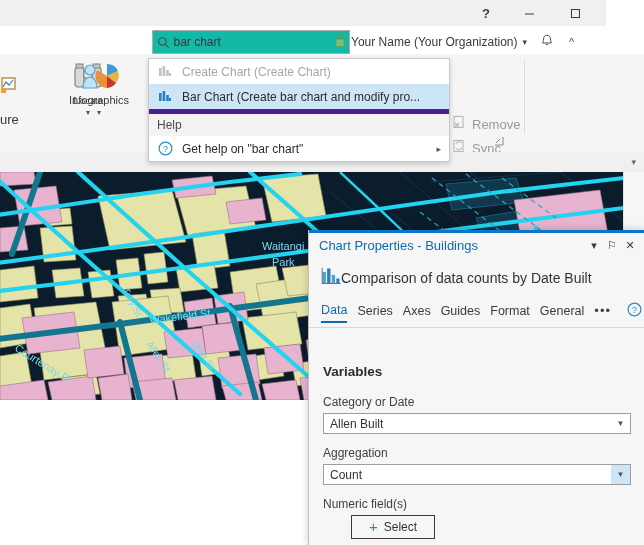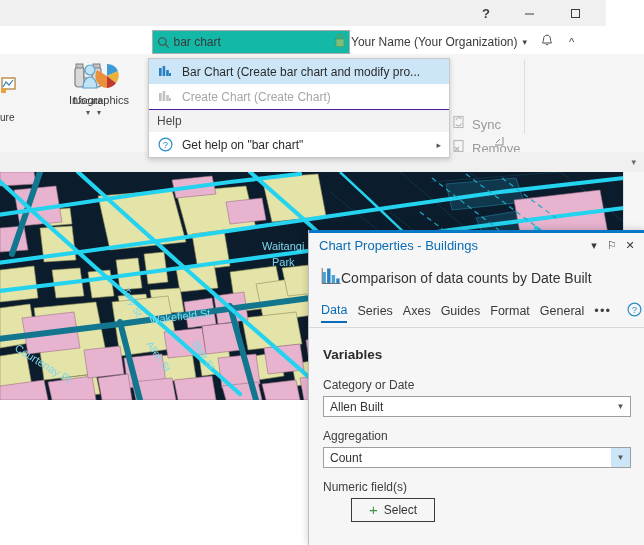--- a/index.html
+++ b/index.html
@@ -66,38 +66,38 @@
     font-size:11px;color:#3a3a3a;
   }
   .rbtn .ricon{height:34px;display:flex;align-items:flex-end;justify-content:center;}
   .rbtn .rlabel{line-height:12px;text-align:center;}
   .rbtn .rcaret{font-size:8px;color:#555;line-height:8px;margin-top:1px;}
   .group-label{
     position:absolute;bottom:3px;width:100%;text-align:center;
     font-size:11px;color:#4a4a4a;
   }
   .group-sep{position:absolute;top:6px;bottom:18px;width:1px;background:#dcdcdc;}
-  .ribbon-cut-left{position:absolute;left:0;top:58px;font-size:10px;color:#3a3a3a;}
+  .ribbon-cut-left{position:absolute;left:0;top:58px;font-size:13px;color:#3a3a3a;}
   .ribbon-partial{position:absolute;font-size:11px;color:#3a3a3a;line-height:13px;}
   .sync-col{position:absolute;left:452px;top:58px;}
   .sync-item{display:flex;align-items:center;gap:6px;color:#9a9a9a;font-size:13px;height:24px;}
   .dlg-launcher{position:absolute;right:140px;bottom:4px;color:#888;font-size:10px;}
   .ribbon-e{position:absolute;left:432px;bottom:4px;font-size:11px;color:#4a4a4a;}
 
   
   .dropdown{
     position:absolute;left:148px;top:58px;width:300px;
     background:#ffffff;border:1px solid #c8c8c8;
     box-shadow:0 2px 5px rgba(0,0,0,0.18);
     z-index:40;
   }
   .dd-item{height:25px;display:flex;align-items:center;padding:0 8px;gap:9px;font-size:12px;color:#2b2b2b;}
   .dd-item.sel{background:#cde6f7;}
   .dd-item.disabled{color:#a6a6a6;}
-  .dd-head{height:22px;display:flex;align-items:center;padding:0 8px;font-size:12px;color:#4a4a4a;background:#f3f3f3;border-top:1px solid #4c1d95;}
+  .dd-head{height:22px;display:flex;align-items:center;padding:0 8px;font-size:12px;color:#4a4a4a;background:#f3f3f3;border-top:5px solid #4c1d95;}
   .dd-item .arrow{margin-left:auto;color:#555;font-size:9px;}
   .dd-ico{width:16px;display:flex;align-items:center;justify-content:center;}
 
   
   .strip{
     position:absolute;left:0;top:152px;width:644px;height:20px;
     background:#f0f0f0;border-bottom:1px solid #d0d0d0;
   }
   .strip .caret{position:absolute;right:8px;top:5px;color:#666;font-size:9px;}
 
@@ -135,21 +135,21 @@
     position:absolute;left:0;top:68px;width:336px;height:30px;
     display:flex;align-items:center;gap:10px;padding-left:12px;box-sizing:border-box;
     border-bottom:1px solid #d8d8d8;
   }
   .tab{font-size:12.5px;color:#3a3a3a;padding-bottom:4px;}
   .tab.active{color:#0a6cb5;border-bottom:2px solid #0a6cb5;}
   .tabs .dots{margin-left:auto;margin-right:6px;color:#444;letter-spacing:1px;font-size:13px;padding-bottom:4px;}
   .tabs .qm{margin-right:6px;padding-bottom:4px;}
 
   .panel-body{position:absolute;left:0;top:99px;width:336px;height:215px;padding:18px 14px 0 14px;box-sizing:border-box;}
-  .sect-title{font-size:13.5px;font-weight:bold;color:#2d2d2d;margin:0 0 16px 0;}
+  .sect-title{font-size:13.5px;font-weight:bold;color:#2d2d2d;margin:17px 0 16px 0;}
   .fld-label{font-size:12px;color:#404040;margin:0 0 4px 0;}
   .combo{
     position:relative;height:21px;background:#ffffff;border:1px solid #9e9e9e;
     display:flex;align-items:center;box-sizing:border-box;margin-bottom:12px;
   }
   .combo .val{padding-left:6px;font-size:12px;color:#333;flex:1;}
   .combo .cbtn{width:19px;height:19px;display:flex;align-items:center;justify-content:center;color:#555;font-size:8px;}
   .combo.hl .cbtn{background:#cde6f7;}
   .selbtn{
     margin-left:28px;width:82px;height:22px;background:#f6f6f6;border:1px solid #3a3a3a;
@@ -267,35 +267,35 @@
       <div class="ribbon-partial" style="left:128px;top:96px;">Co</div>
 
       <div class="group-sep" style="left:444px;"></div>
       <div class="group-sep" style="left:524px;"></div>
 
       <div class="sync-col">
         <div class="sync-item">
           <span>
             <svg width="14" height="15" viewBox="0 0 14 15">
               <rect x="2" y="1.5" width="9" height="11" fill="none" stroke="#b9b9b9" stroke-width="1.1"></rect>
+              <line x1="3" y1="8" x2="7" y2="12" stroke="#b9b9b9" stroke-width="1.2"></line>
+              <line x1="7" y1="8" x2="3" y2="12" stroke="#b9b9b9" stroke-width="1.2"></line>
+            </svg>
+          </span>
+          <span>Remove</span>
+        </div>
+        <div class="sync-item">
+          <span>
+            <svg width="14" height="15" viewBox="0 0 14 15">
+              <rect x="2" y="1.5" width="9" height="11" fill="none" stroke="#b9b9b9" stroke-width="1.1"></rect>
               <path d="M4 5 a3 3 0 0 1 5.4 -1" fill="none" stroke="#b9b9b9" stroke-width="1.1"></path>
               <path d="M9.4 8.5 a3 3 0 0 1 -5.4 1" fill="none" stroke="#b9b9b9" stroke-width="1.1"></path>
             </svg>
           </span>
           <span>Sync</span>
-        </div>
-        <div class="sync-item">
-          <span>
-            <svg width="14" height="15" viewBox="0 0 14 15">
-              <rect x="2" y="1.5" width="9" height="11" fill="none" stroke="#b9b9b9" stroke-width="1.1"></rect>
-              <line x1="3" y1="8" x2="7" y2="12" stroke="#b9b9b9" stroke-width="1.2"></line>
-              <line x1="7" y1="8" x2="3" y2="12" stroke="#b9b9b9" stroke-width="1.2"></line>
-            </svg>
-          </span>
-          <span>Remove</span>
         </div>
       </div>
 
       <div class="ribbon-e">e</div>
       <div class="dlg-launcher">
         <svg width="10" height="10" viewBox="0 0 10 10">
           <path d="M1 9 L9 9 L9 1" fill="none" stroke="#8a8a8a" stroke-width="1"></path>
           <path d="M2 7 L6 3" stroke="#8a8a8a" stroke-width="1"></path>
         </svg>
       </div>
@@ -428,41 +428,41 @@
       <text class="maplabel" x="146" y="172" font-size="10" transform="rotate(56 146 172)">Allen St</text>
       <text class="maplabel" x="192" y="172" font-size="10" transform="rotate(56 192 172)">Blair St</text>
       <text class="maplabel" x="122" y="118" font-size="10" transform="rotate(62 122 118)">Tory St</text>
     </svg>
   </div>
 
   <div class="belowmap"></div>
   <div class="scrollcol"></div>
 
   <div class="dropdown">
+    <div class="dd-item disabled">
+      <span class="dd-ico">
+        <svg width="14" height="13" viewBox="0 0 14 13">
+          <rect x="1" y="3" width="2.6" height="8" fill="#c2c2c2"></rect>
+          <rect x="4.6" y="1" width="2.6" height="10" fill="#c2c2c2"></rect>
+          <rect x="8.2" y="5" width="2.6" height="6" fill="#c2c2c2"></rect>
+          <rect x="11" y="8" width="2" height="3" fill="#c2c2c2"></rect>
+        </svg>
+      </span>
+      <span>Create Chart (Create Chart)</span>
+    </div>
     <div class="dd-item sel">
       <span class="dd-ico">
         <svg width="14" height="13" viewBox="0 0 14 13">
           <rect x="1" y="3" width="2.6" height="8" fill="#2a7fc1"></rect>
           <rect x="4.6" y="1" width="2.6" height="10" fill="#2a7fc1"></rect>
           <rect x="8.2" y="5" width="2.6" height="6" fill="#2a7fc1"></rect>
           <rect x="11" y="8" width="2" height="3" fill="#2a7fc1"></rect>
         </svg>
       </span>
       <span>Bar Chart (Create bar chart and modify pro...</span>
-    </div>
-    <div class="dd-item disabled">
-      <span class="dd-ico">
-        <svg width="14" height="13" viewBox="0 0 14 13">
-          <rect x="1" y="3" width="2.6" height="8" fill="#c2c2c2"></rect>
-          <rect x="4.6" y="1" width="2.6" height="10" fill="#c2c2c2"></rect>
-          <rect x="8.2" y="5" width="2.6" height="6" fill="#c2c2c2"></rect>
-          <rect x="11" y="8" width="2" height="3" fill="#c2c2c2"></rect>
-        </svg>
-      </span>
-      <span>Create Chart (Create Chart)</span>
     </div>
     <div class="dd-head">Help</div>
     <div class="dd-item">
       <span class="dd-ico">
         <svg width="15" height="15" viewBox="0 0 15 15">
           <circle cx="7.5" cy="7.5" r="6.4" fill="#ffffff" stroke="#2a8cc8" stroke-width="1.2"></circle>
           <text x="7.5" y="11" font-size="9.5" text-anchor="middle" fill="#2a8cc8" font-family="Liberation Sans, sans-serif">?</text>
         </svg>
       </span>
       <span>Get help on  "bar chart"</span>

